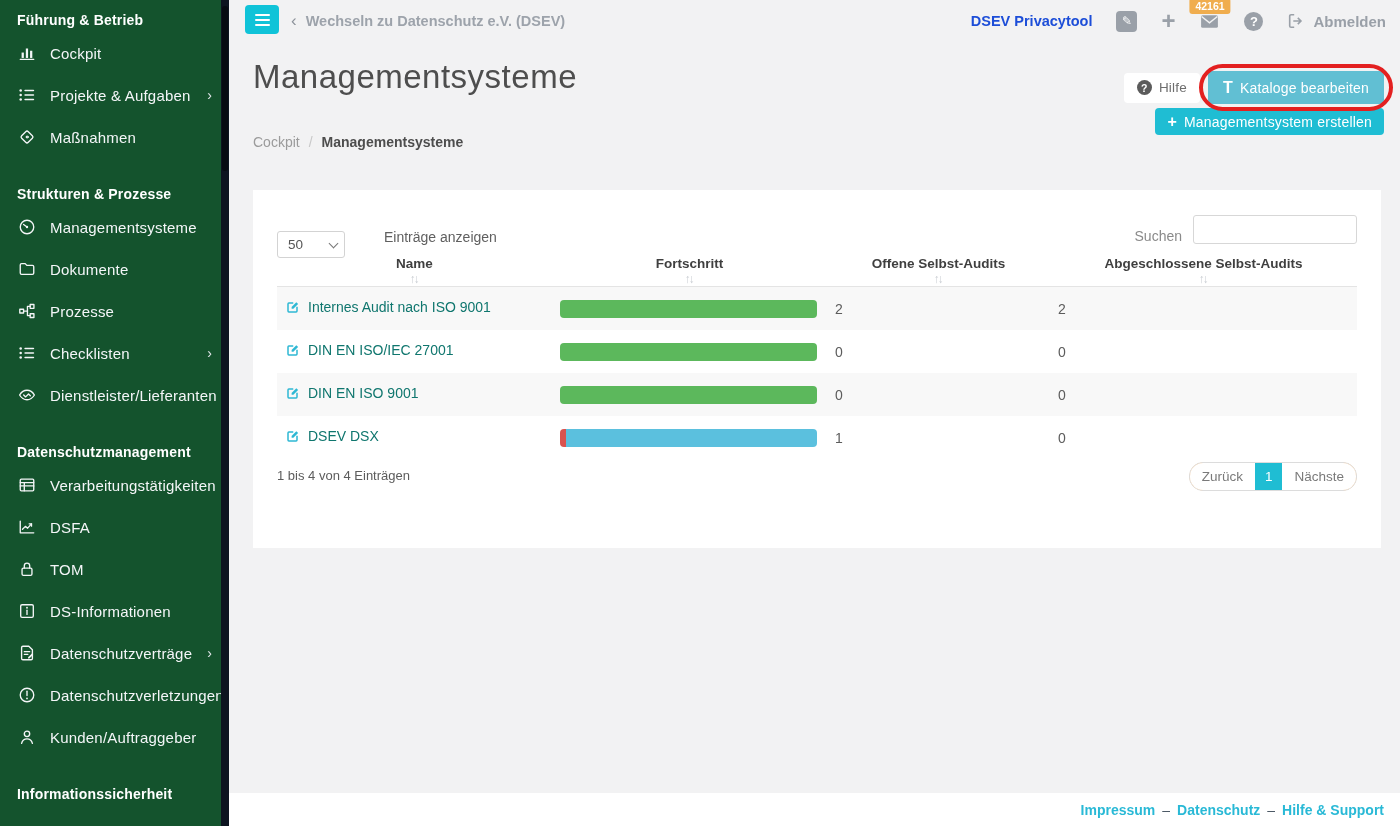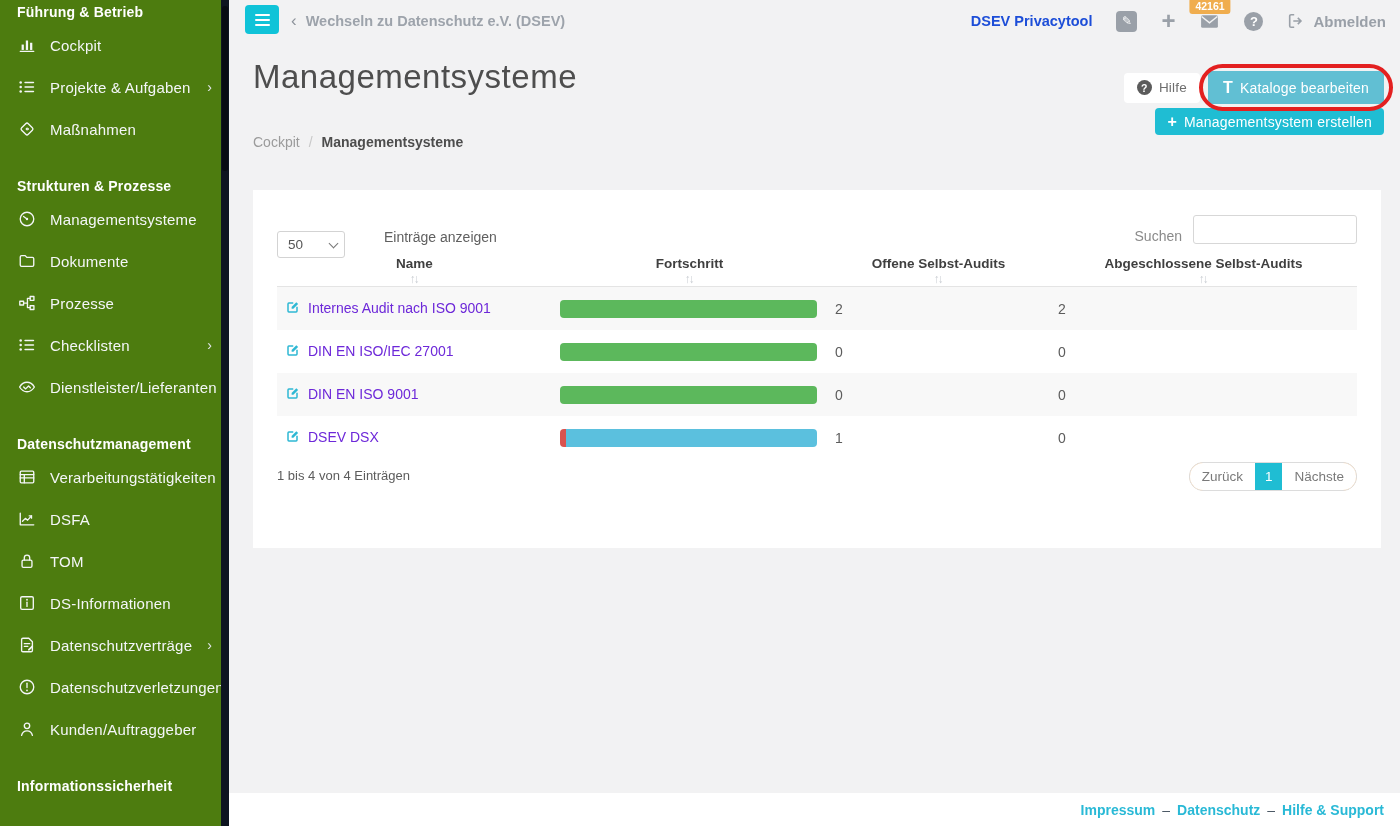--- a/index.html
+++ b/index.html
@@ -1,21 +1,21 @@
 <!DOCTYPE html>
 <html><head>
 <meta charset="utf-8">
 <style>
   * { margin:0; padding:0; box-sizing:border-box; }
   html,body { width:1400px; height:826px; overflow:hidden;
     font-family:"Liberation Sans","DejaVu Sans",sans-serif; background:#f2f2f3; }
 
   
   .sidebar { position:absolute; left:0; top:0; width:229px; height:826px;
-    background:#4d7c0f; overflow:hidden; padding-top:2px;text-align:right; }
+    background:#14532d; overflow:hidden; padding-top:10px;text-align:right; }
   .nav-section { margin-bottom:26px; }
   .nav-section-title { height:20px; display:flex; align-items:center; padding:0 17px;
     margin-bottom:2px; color:#ffffff; font-weight:700; font-size:14px; letter-spacing:.2px; }
   .nav-item { height:42px; display:flex; align-items:center; gap:13px; padding:0 17px;
     color:#f4f6f8; font-size:15px; cursor:pointer; letter-spacing:.2px; }
   .nav-item .ic { width:20px; height:20px; display:inline-flex; align-items:center; justify-content:center; flex:0 0 20px; }
   .nav-item .ic svg { width:18px; height:18px; }
   .nav-item .chev { margin-left:auto; color:#e2e6ea; font-size:14px; line-height:1; }
   .scroll-track { position:absolute; right:0; top:0; width:8px; height:100%; background:#0d1420; }
   .scroll-thumb { position:absolute; right:1px; top:6px; width:6px; height:165px; background:#070b12; border-radius:3px; }
@@ -91,21 +91,21 @@
 
   .dtable { position:absolute; left:24px; top:66px; width:1080px; }
   .thead, .trow { display:grid; grid-template-columns:275px 275px 223px 307px; }
   .thead { border-bottom:1px solid #e4e4e4; }
   .th { display:flex; justify-content:space-between; align-items:center; padding:0 8px;
     height:30px; font-weight:700; color:#3f3f3f; font-size:13.5px; cursor:pointer;flex-direction:column; }
   .sort-ic { color:#c9cdd2; font-size:12px; letter-spacing:-2px; font-weight:400; padding-right:2px; }
   .trow { height:43px; align-items:center; }
   .trow:nth-child(odd) { background:#f8f8f8; }
   .td { padding:0 8px; font-size:14px; color:#5c5c5c; }
-  .name-link { color:#6d28d9; display:inline-flex; align-items:flex-start; gap:8px; cursor:pointer;
+  .name-link { color:#0f766e; display:inline-flex; align-items:flex-end; gap:8px; cursor:pointer;
     font-size:14px; text-decoration:none; }
   .name-link svg { width:15px; height:15px; }
   .progress { width:257px; height:18px; border-radius:4px; overflow:hidden; display:flex; }
   .progress .seg { height:100%; }
 
   .table-info { position:absolute; left:24px; top:278px; font-size:13px; color:#5c5c5c; }
   .pagination { position:absolute; right:24px; top:272px; display:inline-flex; align-items:stretch;
     border:1px solid #dcdcdc; border-radius:14px; overflow:hidden; background:#fdba74; }
   .page-btn { padding:6px 12px; font-size:13.5px; color:#7a7a7a; cursor:pointer; background:#fff; border:none; font-family:inherit; }
   .page-current { background:#1fbdd3; color:#fff; padding:6px 10px; font-size:13.5px; cursor:pointer; border:none; font-family:inherit; }

